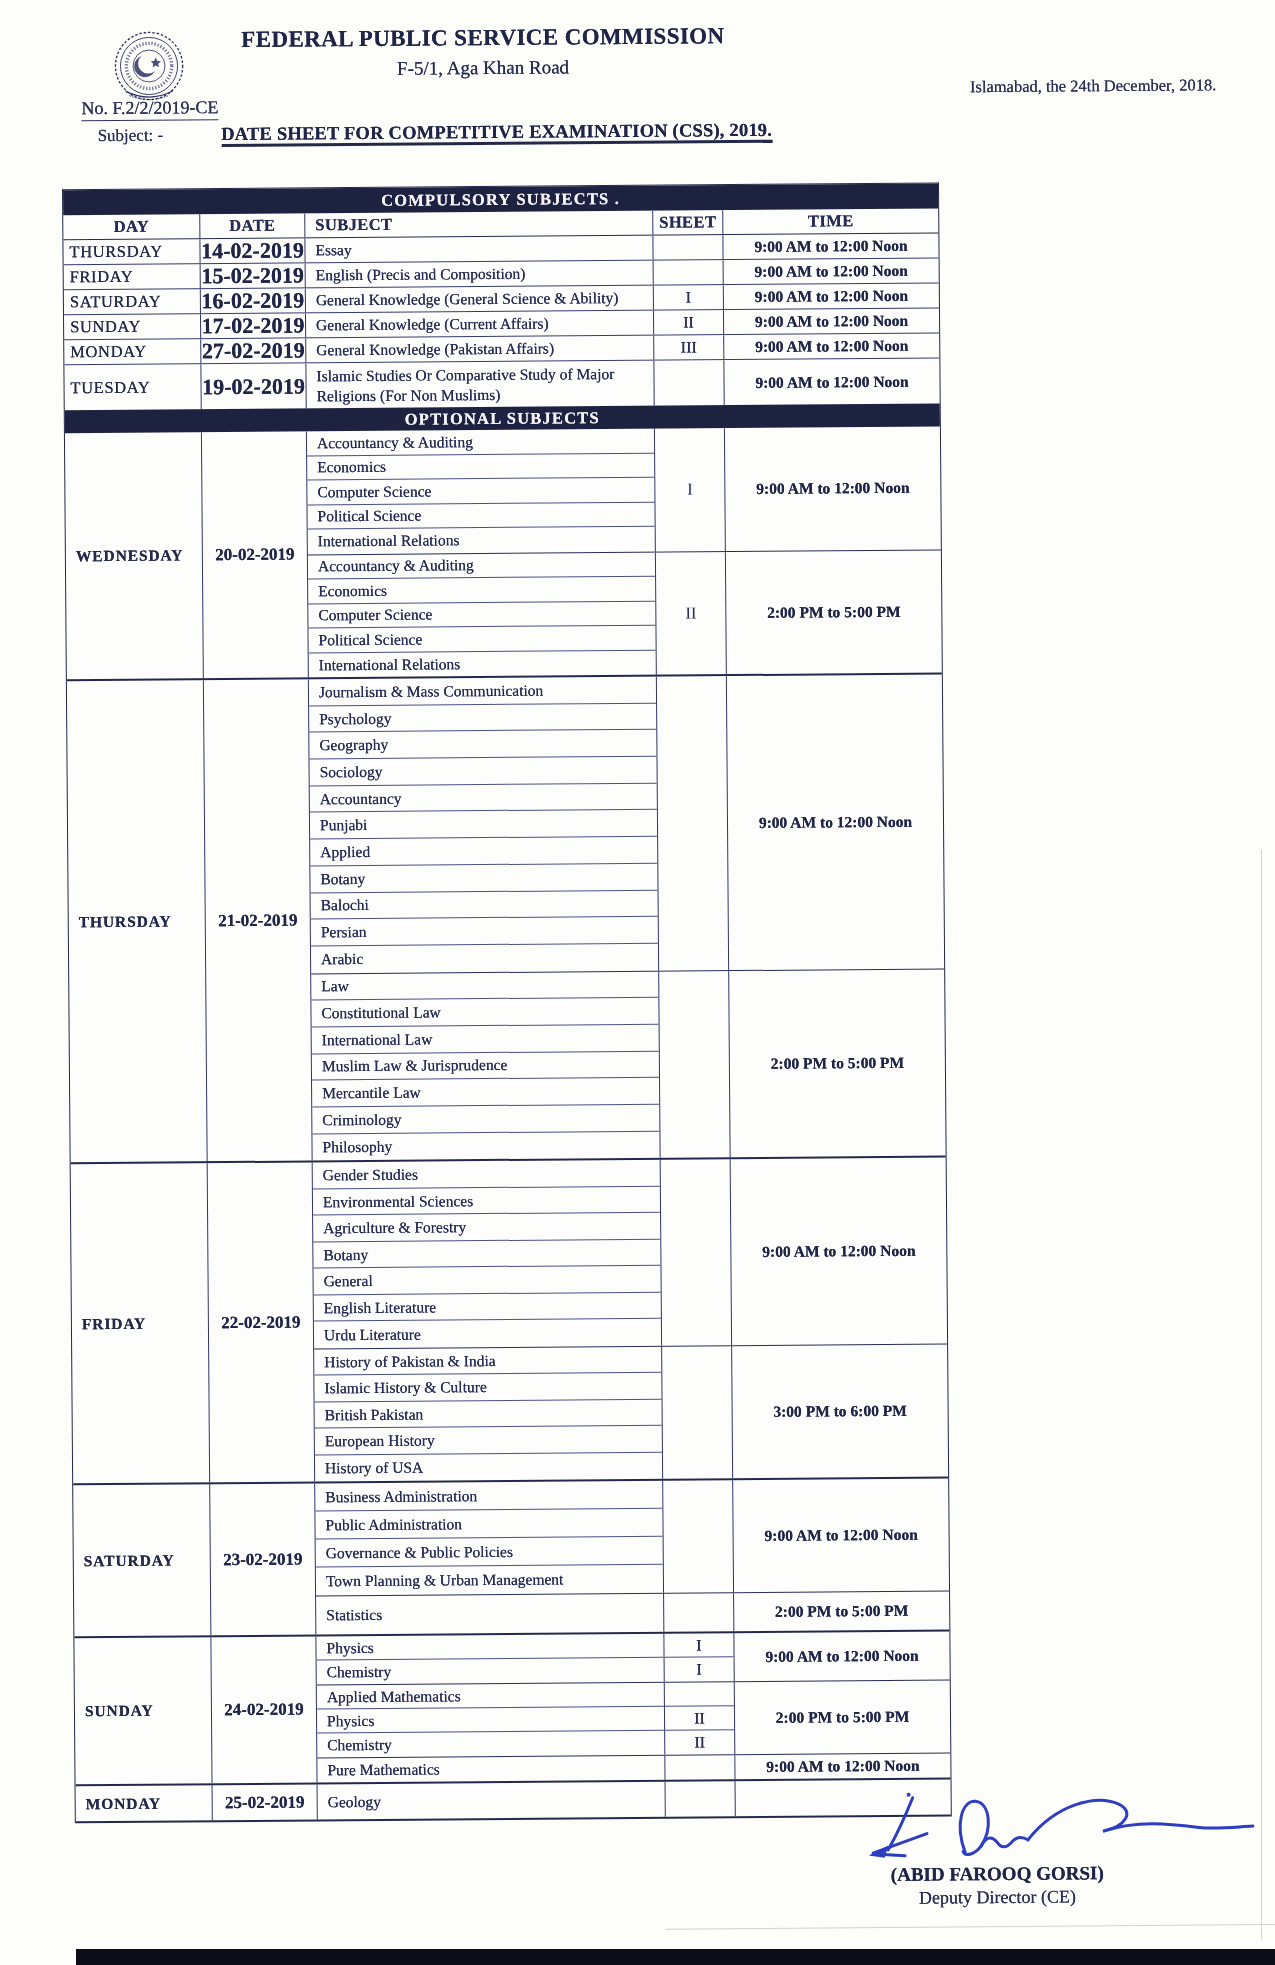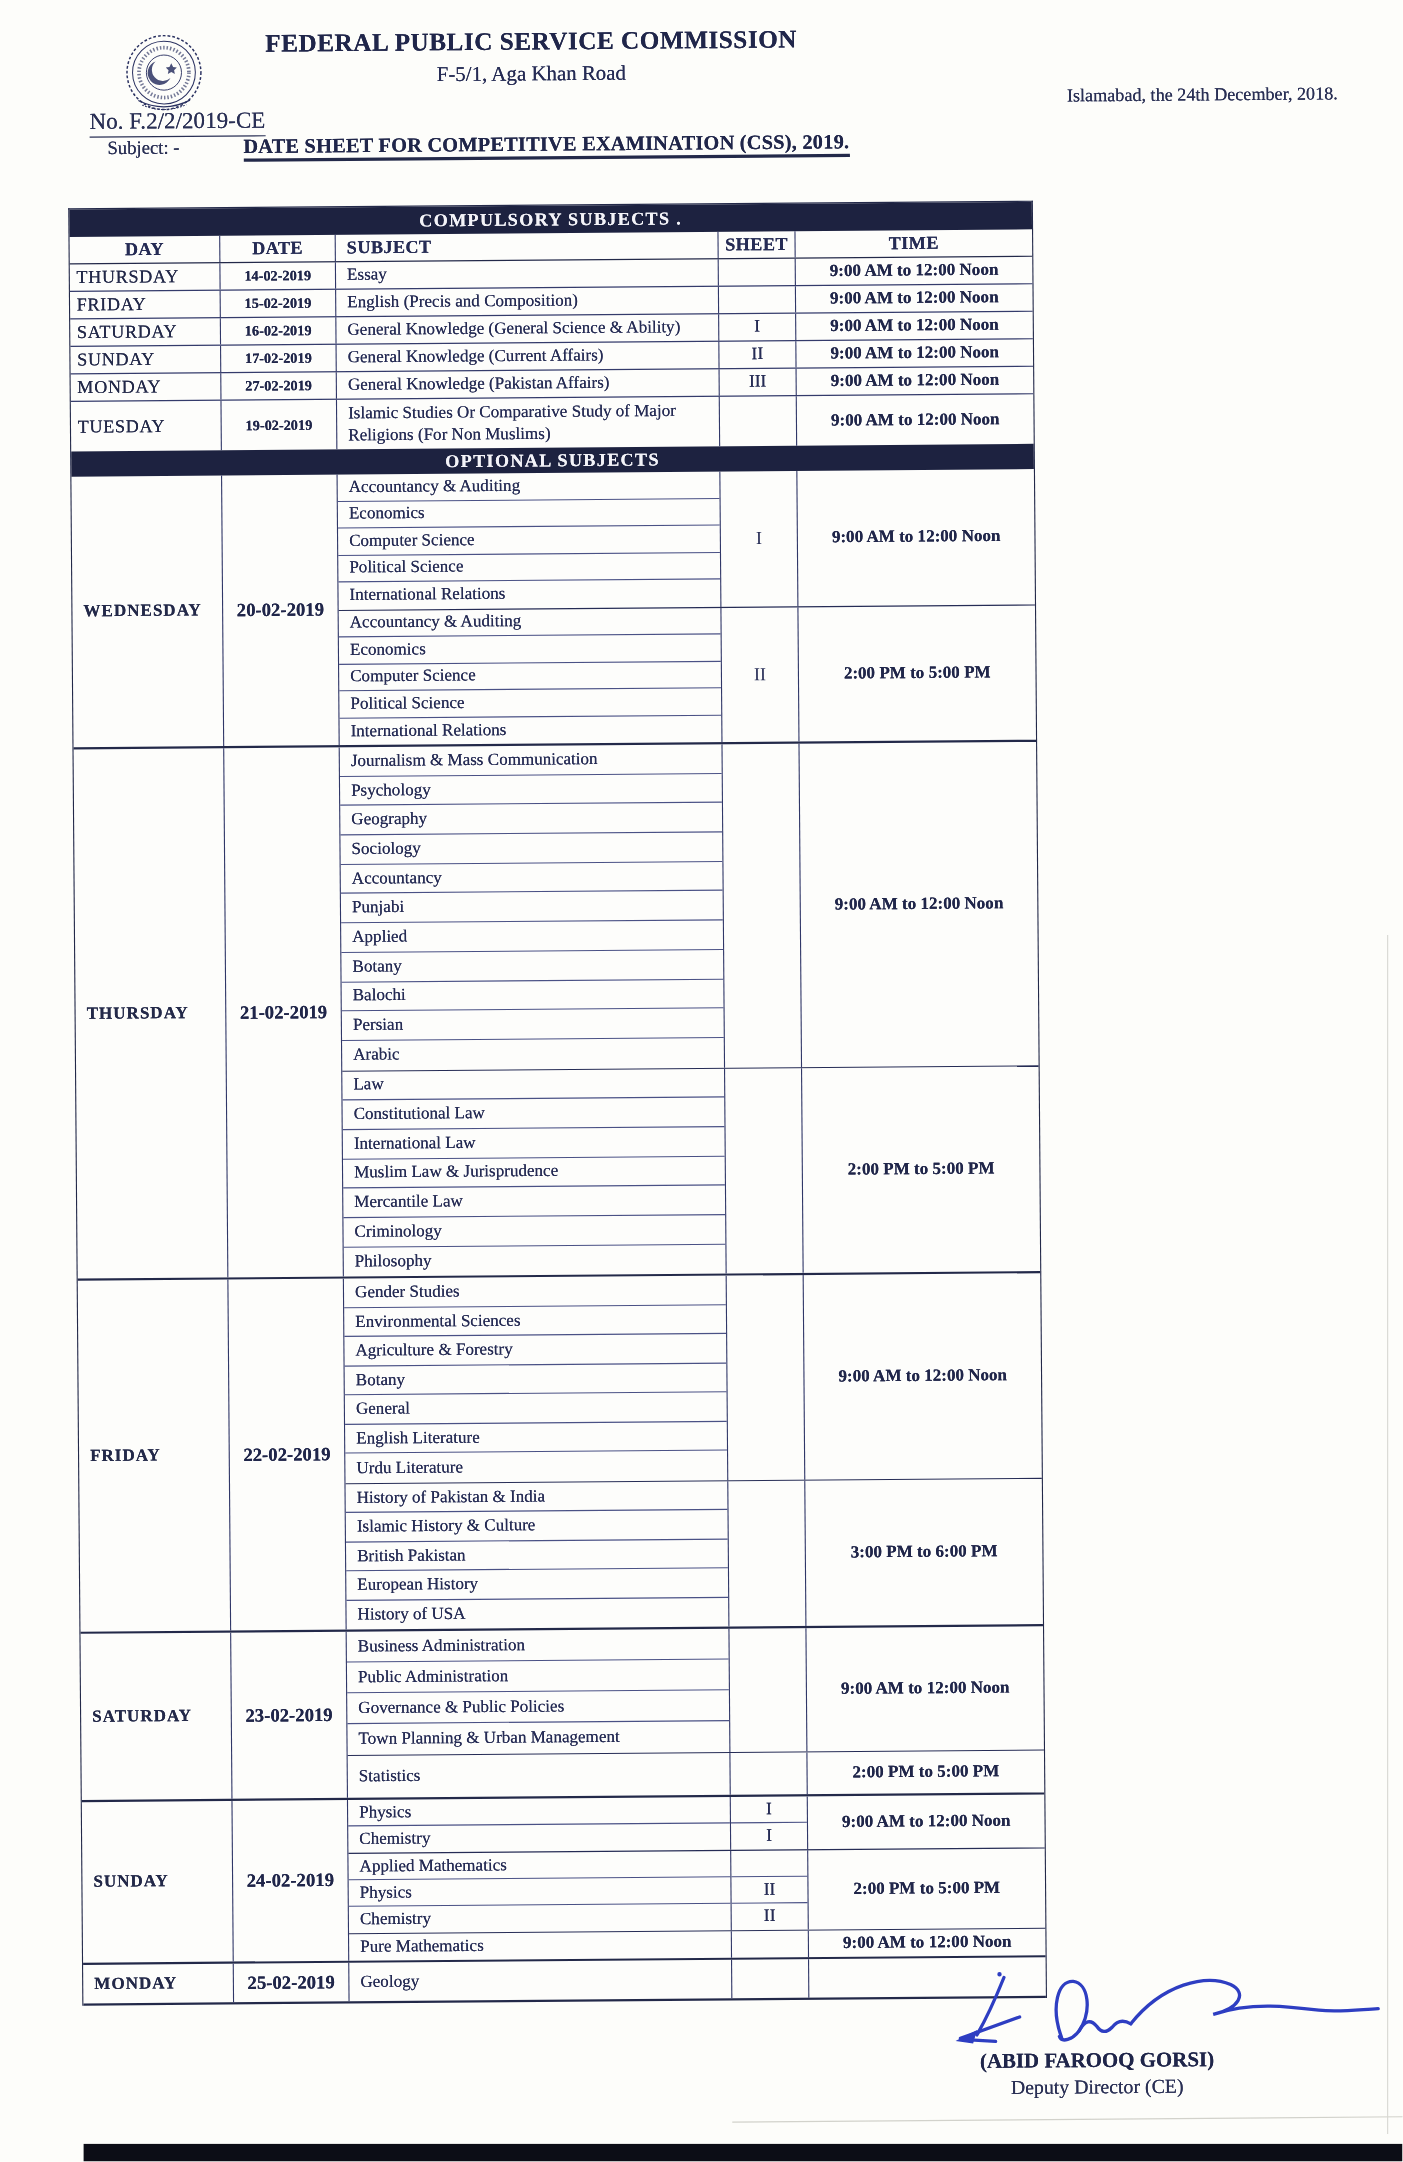--- a/index.html
+++ b/index.html
@@ -11,21 +11,21 @@
   }
   .rotwrap{position:absolute;inset:0;transform:rotate(-0.45deg);transform-origin:620px 950px;}
   .txt{text-shadow:0 0 0.4px currentColor;}
 
   
   .seal{position:absolute;left:114px;top:20px;width:84px;height:88px;}
   .org-name{position:absolute;left:240px;top:24px;width:500px;text-align:center;
     font-weight:bold;font-size:23px;letter-spacing:.4px;color:#20264a;}
   .address{position:absolute;left:240px;top:56px;width:500px;text-align:center;font-size:19px;color:#262c55;}
   .place-date{position:absolute;right:52px;top:80px;font-size:16.5px;color:#2a3055;}
-  .ref-no{position:absolute;left:88px;top:94px;font-size:21px;color:#2a3055;
+  .ref-no{position:absolute;left:88px;top:94px;font-size:18px;color:#2a3055;
     border-bottom:1.6px solid #2a3055;padding-bottom:1px;}
   .subject-row{position:absolute;left:104px;top:121px;font-size:17px;color:#2a3055;}
   .subject-title{font-weight:bold;font-size:18.5px;margin-left:58px;letter-spacing:.2px;color:#20264a;
     border-bottom:3px solid #232949;padding-bottom:0px;}
 
   
   .exam-table{position:absolute;left:68px;top:185px;width:875px;
     border-left:1.8px solid #232949;border-right:1.8px solid #232949;
     border-top:1.4px solid #232949;box-sizing:content-box;background:rgba(255,255,255,.25);}
   .bar{background:#1d2240;color:#f3f3f8;font-weight:bold;text-align:center;
@@ -38,21 +38,21 @@
   .colhead div{font-weight:bold;font-size:16.5px;display:flex;align-items:center;justify-content:center;
     border-right:1.4px solid #303768;box-sizing:border-box;letter-spacing:.4px;}
   .colhead div:last-child{border-right:none;}
   .colhead .h-subject{justify-content:flex-start;padding-left:10px;}
 
   .crow{height:25px;border-bottom:1.2px solid #343b6b;}
   .crow:last-child{height:auto;min-height:45px;border-bottom:none;}
   .c-cell{border-right:1.4px solid #303768;box-sizing:border-box;display:flex;align-items:center;overflow:hidden;}
   .c-cell:last-child{border-right:none;}
   .c-day{padding-left:6px;font-size:16.5px;letter-spacing:.6px;color:#232949;}
-  .c-date{justify-content:center;font-weight:bold;font-size:13px;color:#20264a;}
+  .c-date{justify-content:center;font-weight:bold;font-size:22px;color:#20264a;}
   .c-subj{padding-left:10px;font-size:15.5px;line-height:1.25;}
   .c-paper{justify-content:center;font-size:16px;}
   .c-time{justify-content:center;font-weight:bold;font-size:15.5px;color:#20264a;}
 
   
   .day-block{display:flex;border-bottom:2.4px solid #232949;box-sizing:border-box;}
   .db-day{width:137px;box-sizing:border-box;border-right:1.4px solid #303768;display:flex;align-items:center;
     padding-left:10px;font-weight:bold;font-size:15.5px;letter-spacing:.9px;color:#232949;}
   .db-date{width:105px;box-sizing:border-box;border-right:1.4px solid #303768;display:flex;align-items:center;
     justify-content:center;font-weight:bold;font-size:17px;color:#20264a;}

